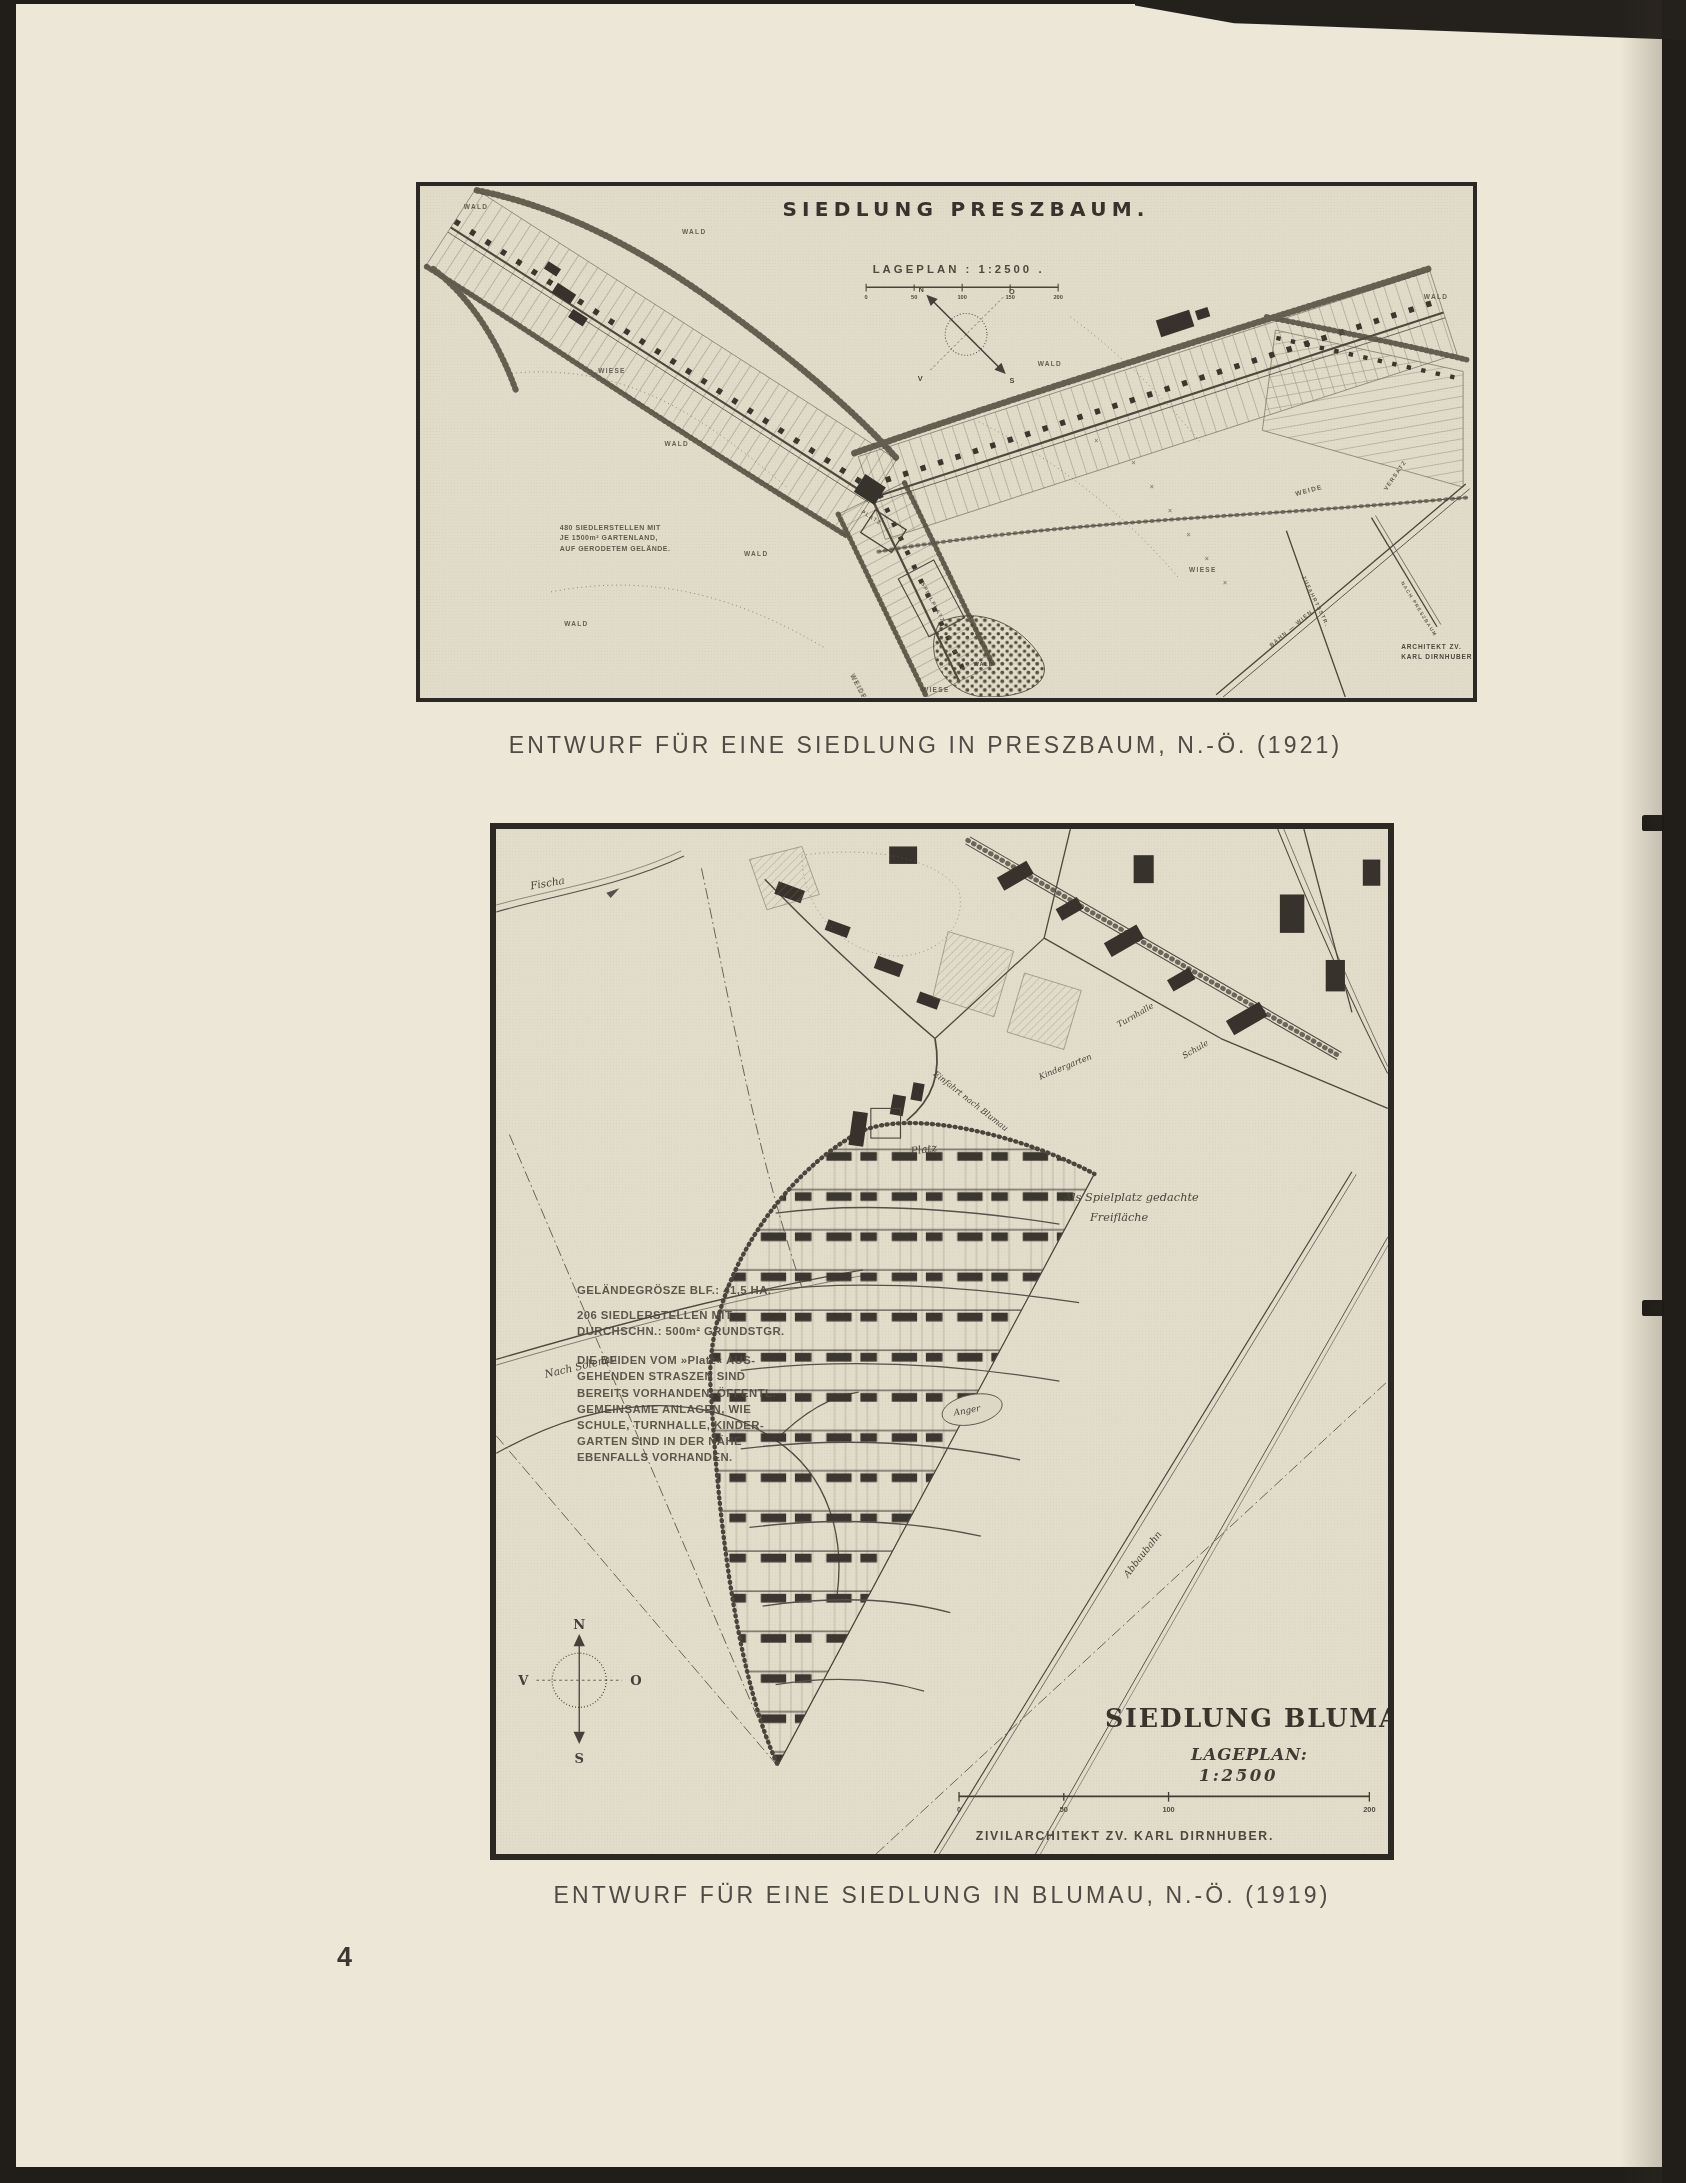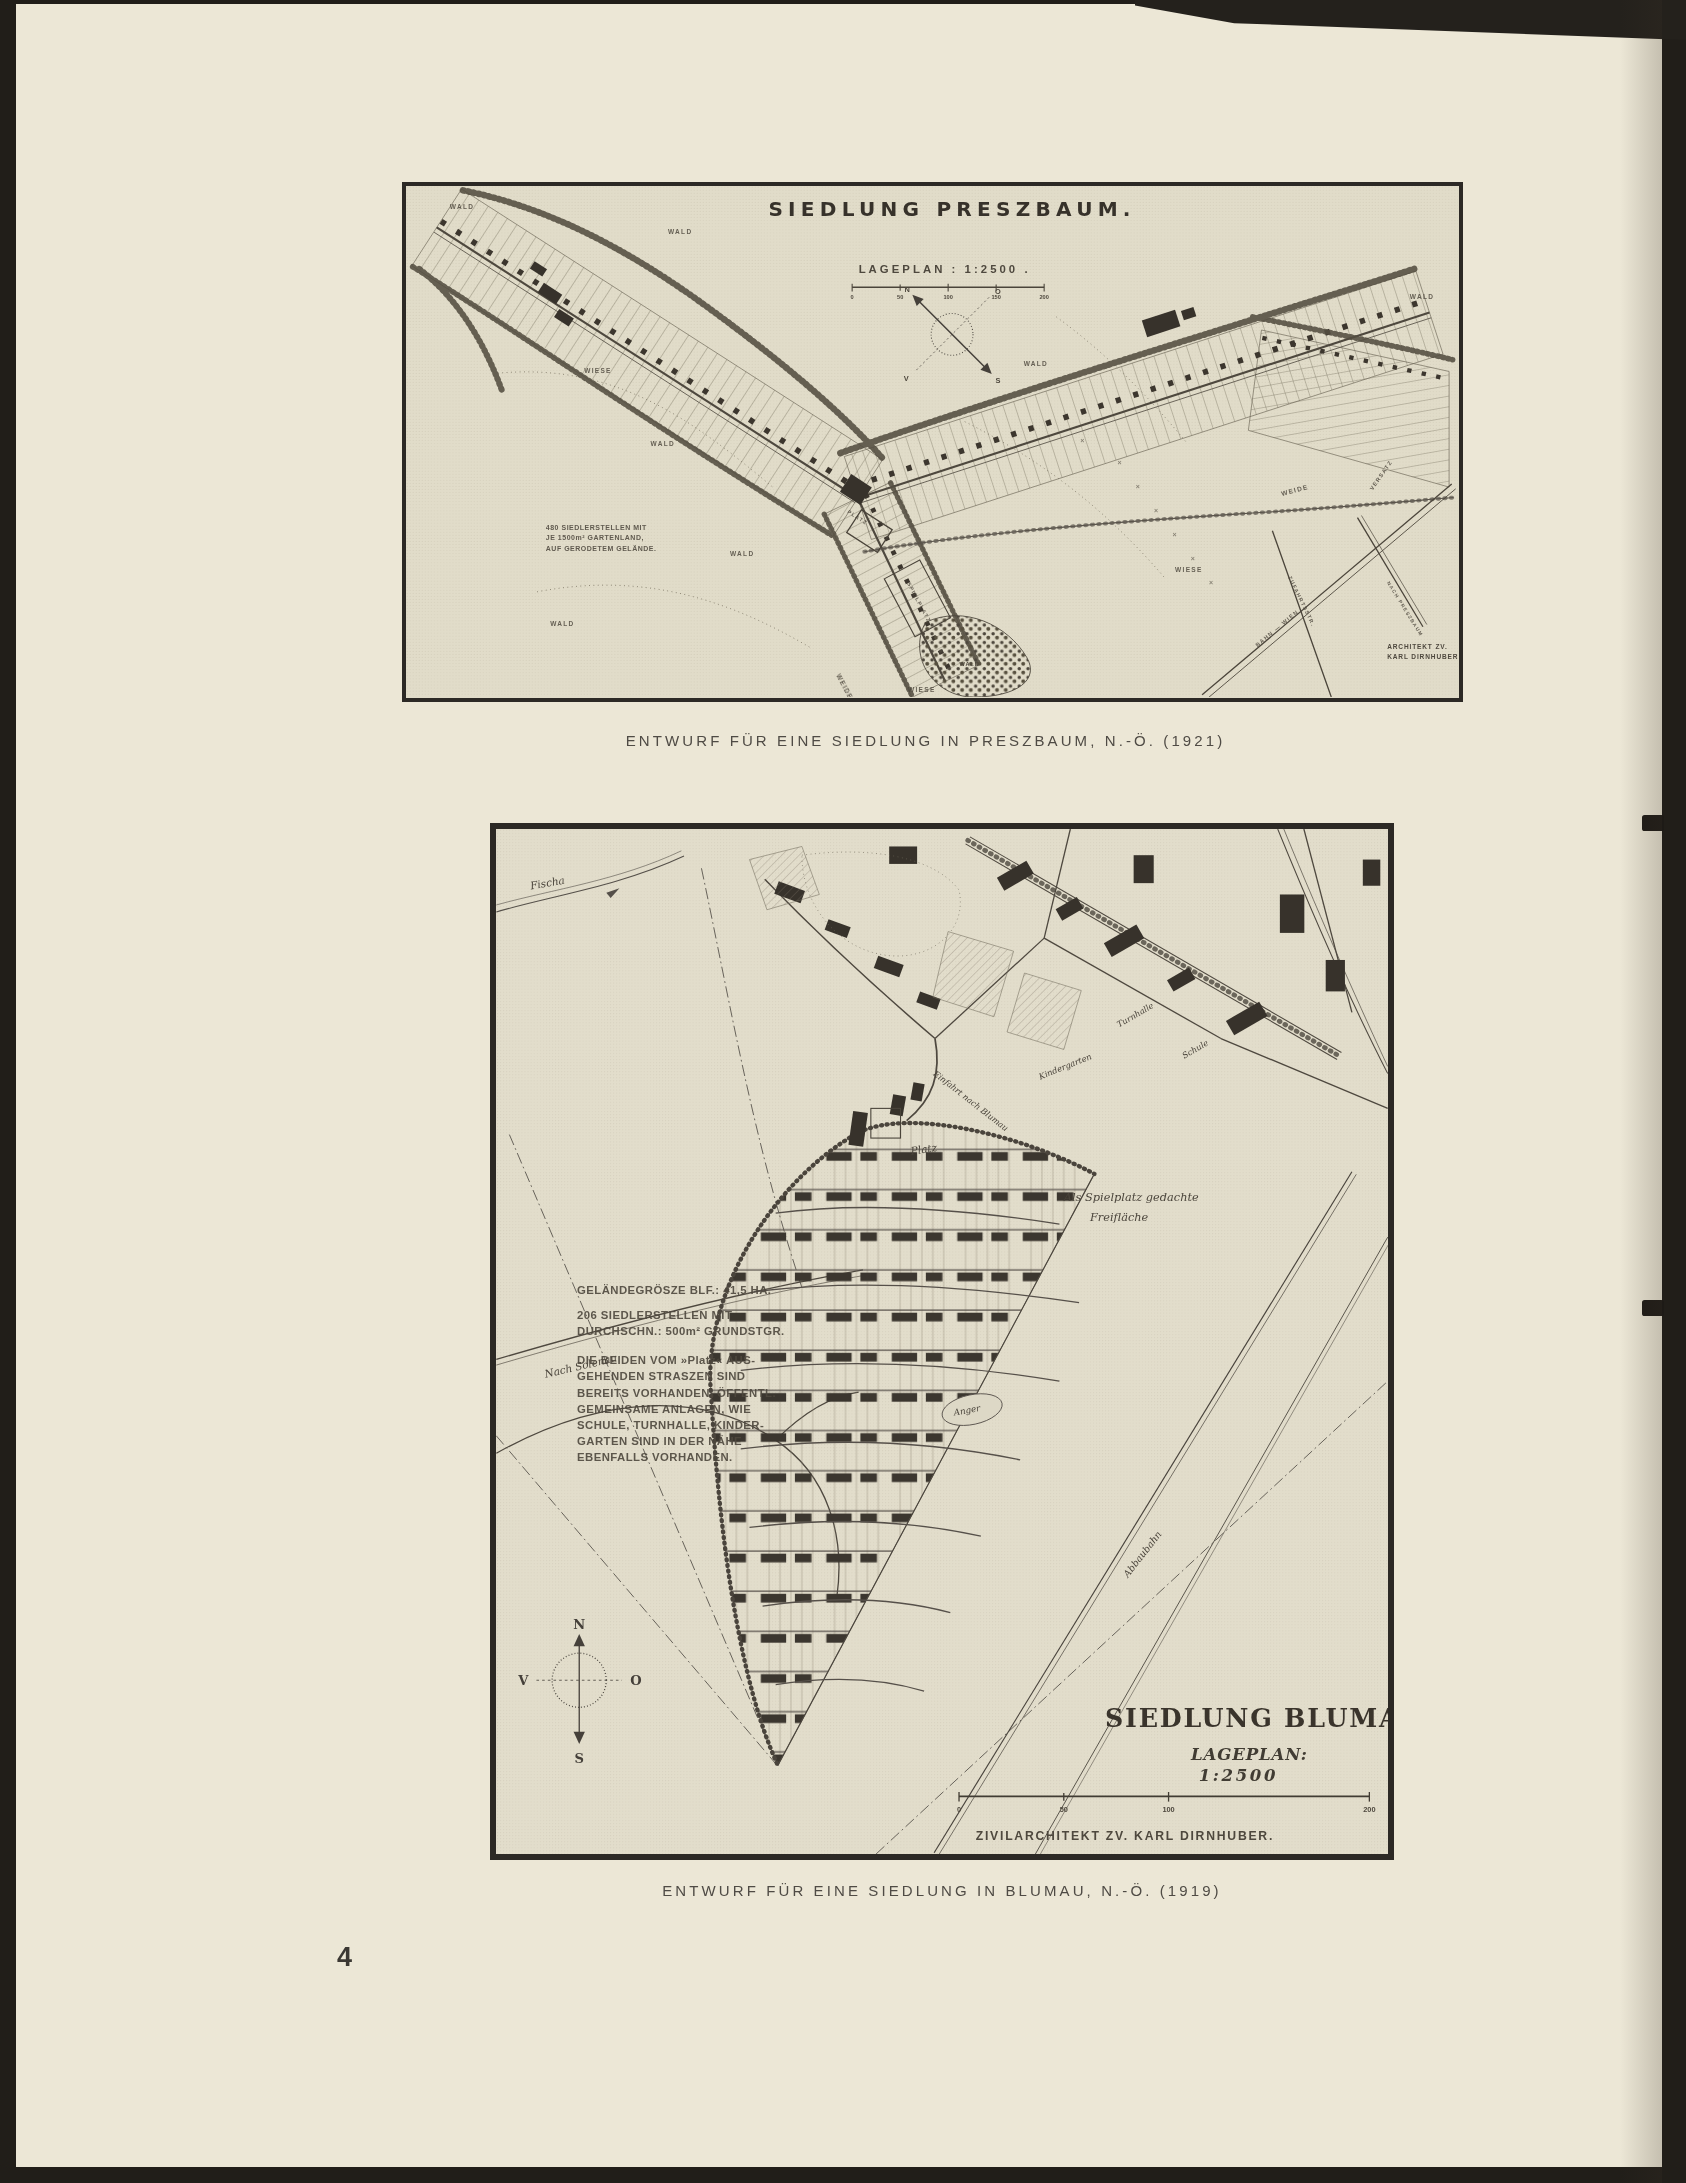--- a/index.html
+++ b/index.html
@@ -1,38 +1,38 @@
 <!DOCTYPE html>
 <html style="font-size:7px"><head>
 <meta charset="utf-8">
 <style>
   html,body{margin:0;padding:0;}
   body{width:1687px;height:2183px;position:relative;background:#ece7d6;font-family:"Liberation Sans",sans-serif;overflow:hidden;}
   .abs{position:absolute;}
   .edge{background:#211e19;}
   .map-frame{position:absolute;box-sizing:border-box;border:5.2px solid #2c2925;background:#e1dcc9;}
-  .caption{position:absolute;text-align:center;color:#4f4b45;font-size:15px;letter-spacing:3.1px;font-weight:400;white-space:nowrap;}
+  .caption{position:absolute;text-align:center;color:#4f4b45;font-size:23px;letter-spacing:3.1px;font-weight:400;white-space:nowrap;}
   .pagenum{position:absolute;color:#3b3833;font-size:27px;font-weight:600;}
   svg text{user-select:none;}
   .plan-lbl{font-family:"Liberation Sans",sans-serif;font-weight:700;fill:#4e483e;}
   .cursive{font-family:"DejaVu Serif",serif;font-style:italic;fill:#4a443b;}
 </style>
 </head>
 <body>
 
 <div class="abs edge" style="left:0;top:0;width:15.7px;height:2183px;"></div>
 <div class="abs edge" style="left:1662px;top:0;width:25px;height:2183px;"></div>
 <div class="abs edge" style="left:0;top:0;width:1687px;height:4.4px;"></div>
 <div class="abs edge" style="left:0;top:2167px;width:1687px;height:16.6px;"></div>
 <div class="abs" style="left:1135px;top:0;width:551px;height:40px;background:#24211c;clip-path:polygon(0 0,100% 0,100% 100%,18% 58%,0 14%);"></div>
 <div class="abs" style="left:1642px;top:815px;width:22px;height:15.7px;background:#1d1a16;border-radius:2.6px;"></div>
 <div class="abs" style="left:1642px;top:1300px;width:22px;height:15.7px;background:#1d1a16;border-radius:2.6px;"></div>
 <div class="abs" style="left:1620px;top:0;width:42px;height:2183px;background:linear-gradient(to right,rgba(60,50,40,0),rgba(60,50,40,0.22));"></div>
 
-<div class="map-frame" style="left:402px;top:182px;width:1061px;height:520px;border-width:4.4px;">
+<div class="map-frame" style="left:416px;top:182px;width:1061px;height:520px;border-width:4.4px;">
 <svg width="1052" height="511" viewBox="0 0 2410 1171" xmlns="http://www.w3.org/2000/svg">
   <defs>
     <pattern id="ht1" width="7" height="7" patternUnits="userSpaceOnUse">
       <circle cx="2" cy="2" r="0.9" fill="#b4ac97" opacity="0.55"></circle>
     </pattern>
     <pattern id="hatchL" width="26" height="26" patternUnits="userSpaceOnUse" patternTransform="rotate(33)">
       <line x1="0" y1="0" x2="0" y2="26" stroke="#6f6857" stroke-width="1.6"></line>
     </pattern>
     <pattern id="hatchR" width="26" height="26" patternUnits="userSpaceOnUse" patternTransform="rotate(-18)">
       <line x1="0" y1="0" x2="0" y2="26" stroke="#6f6857" stroke-width="1.6"></line>

